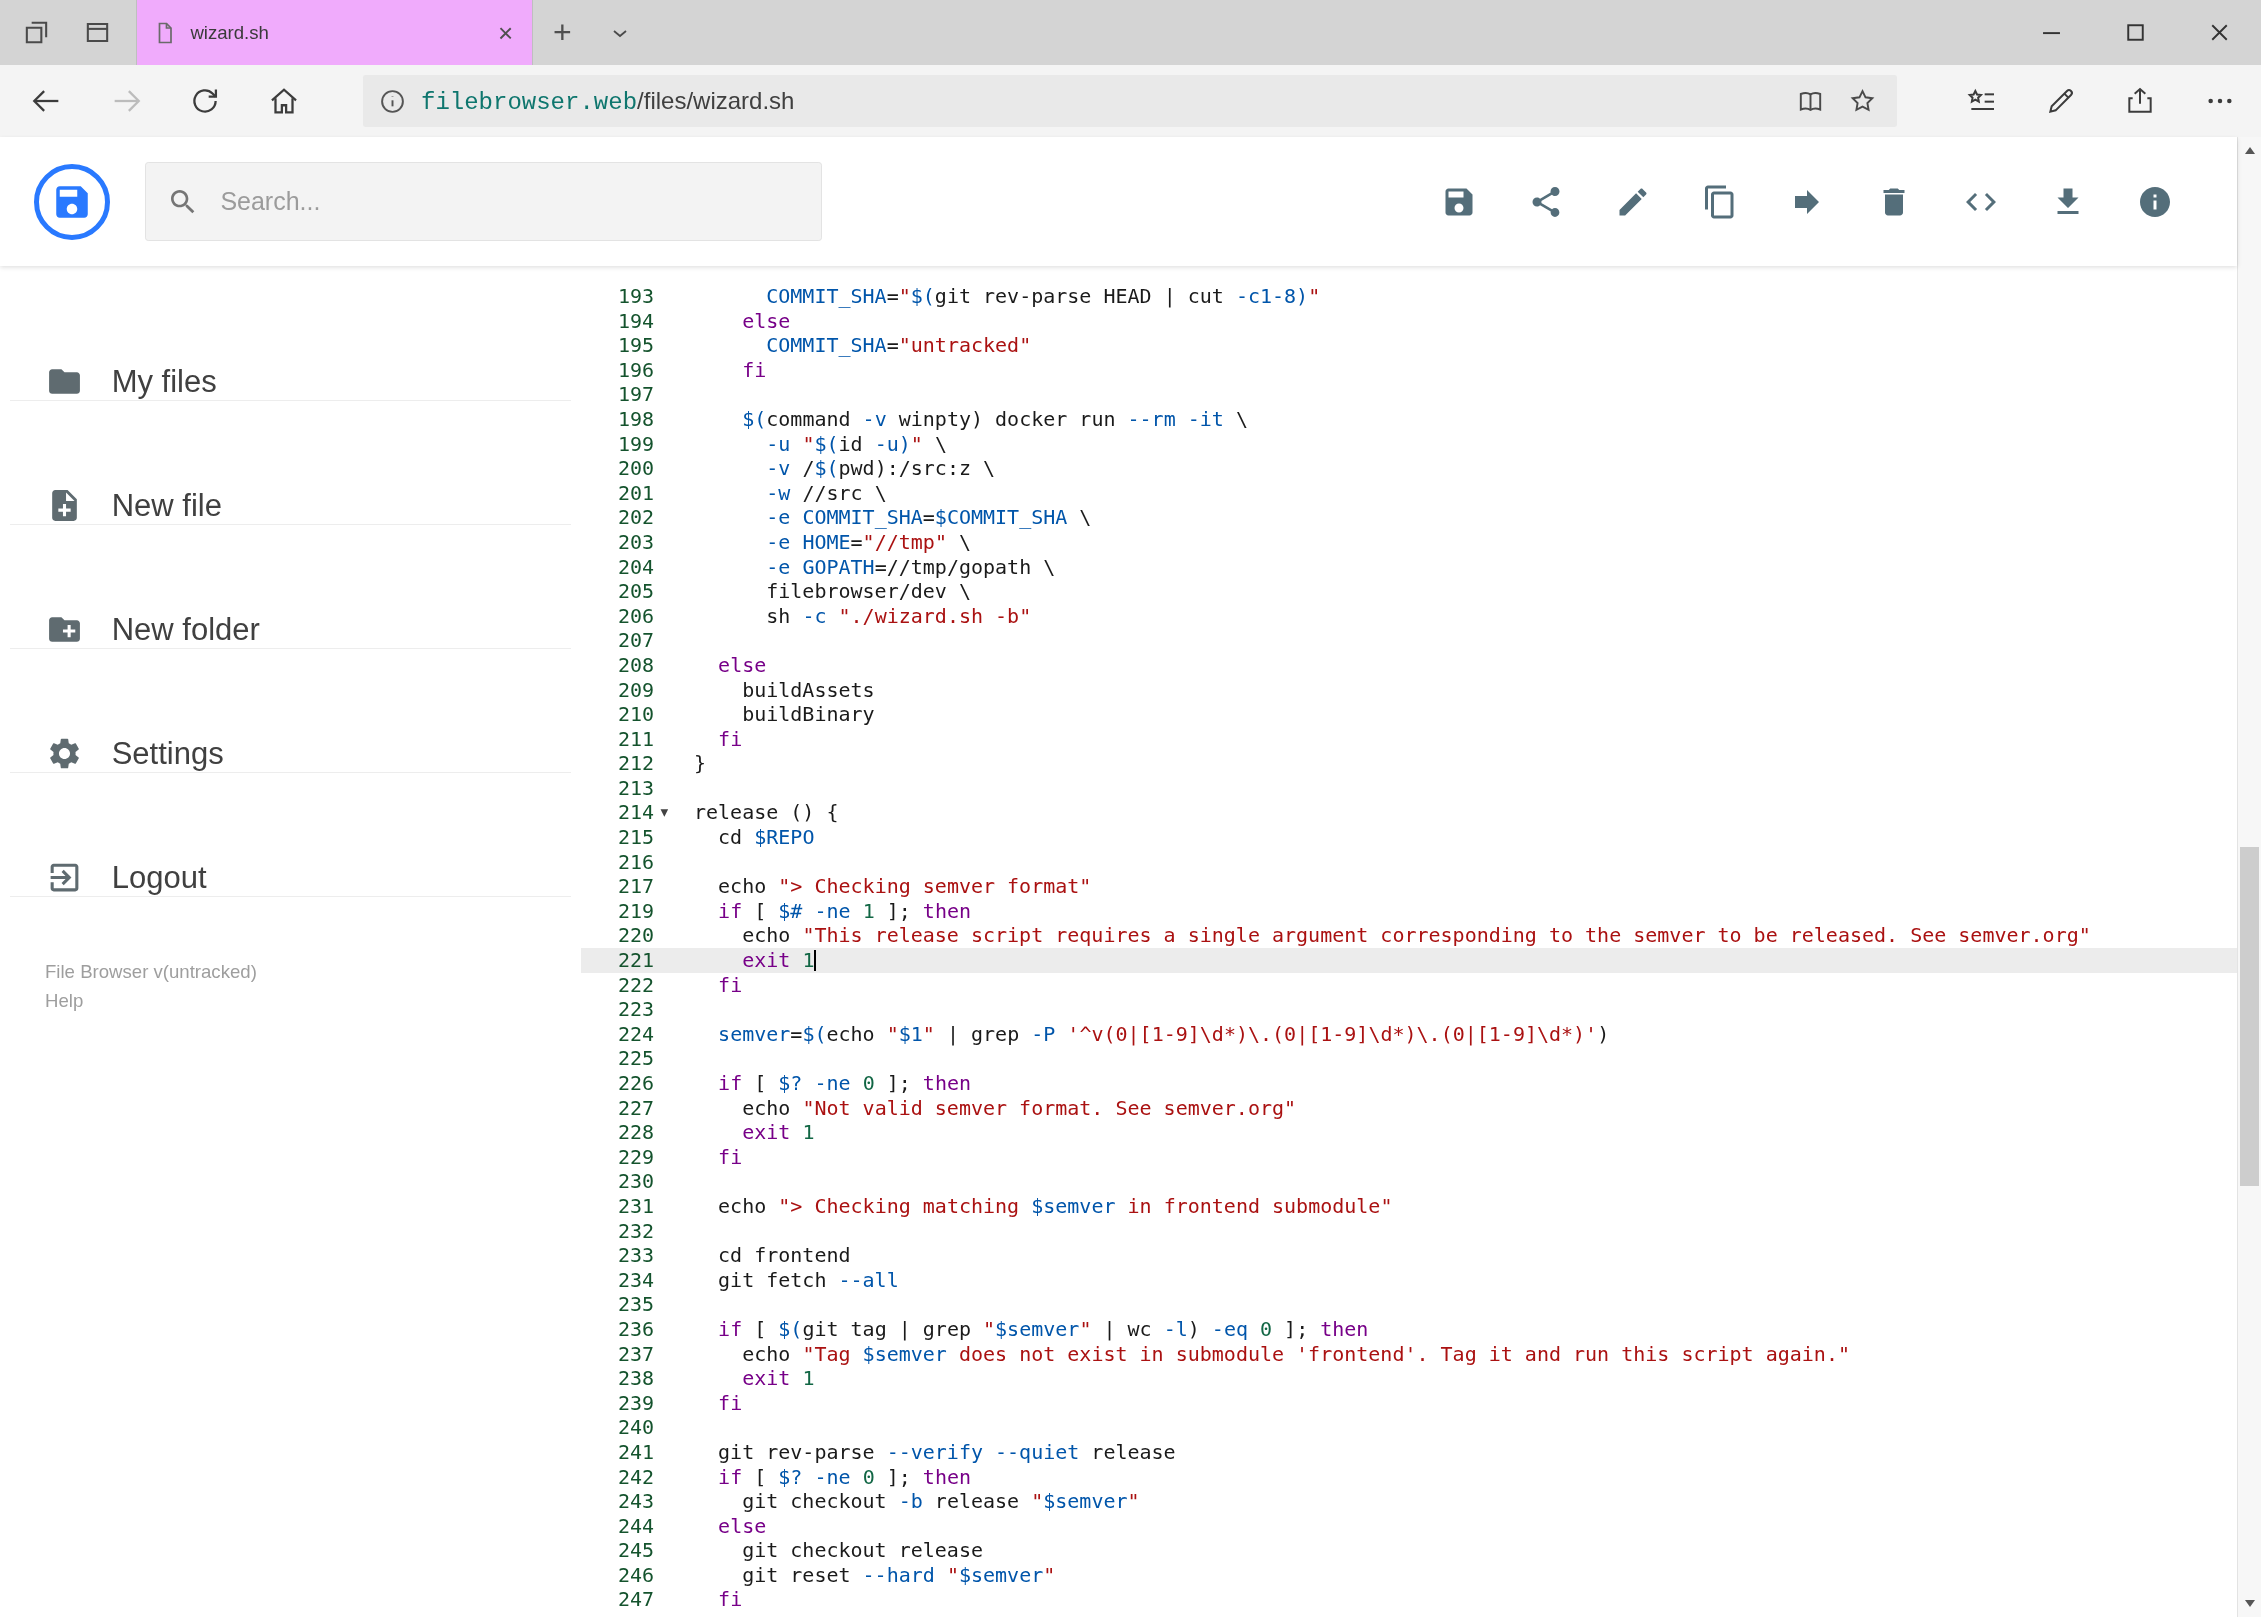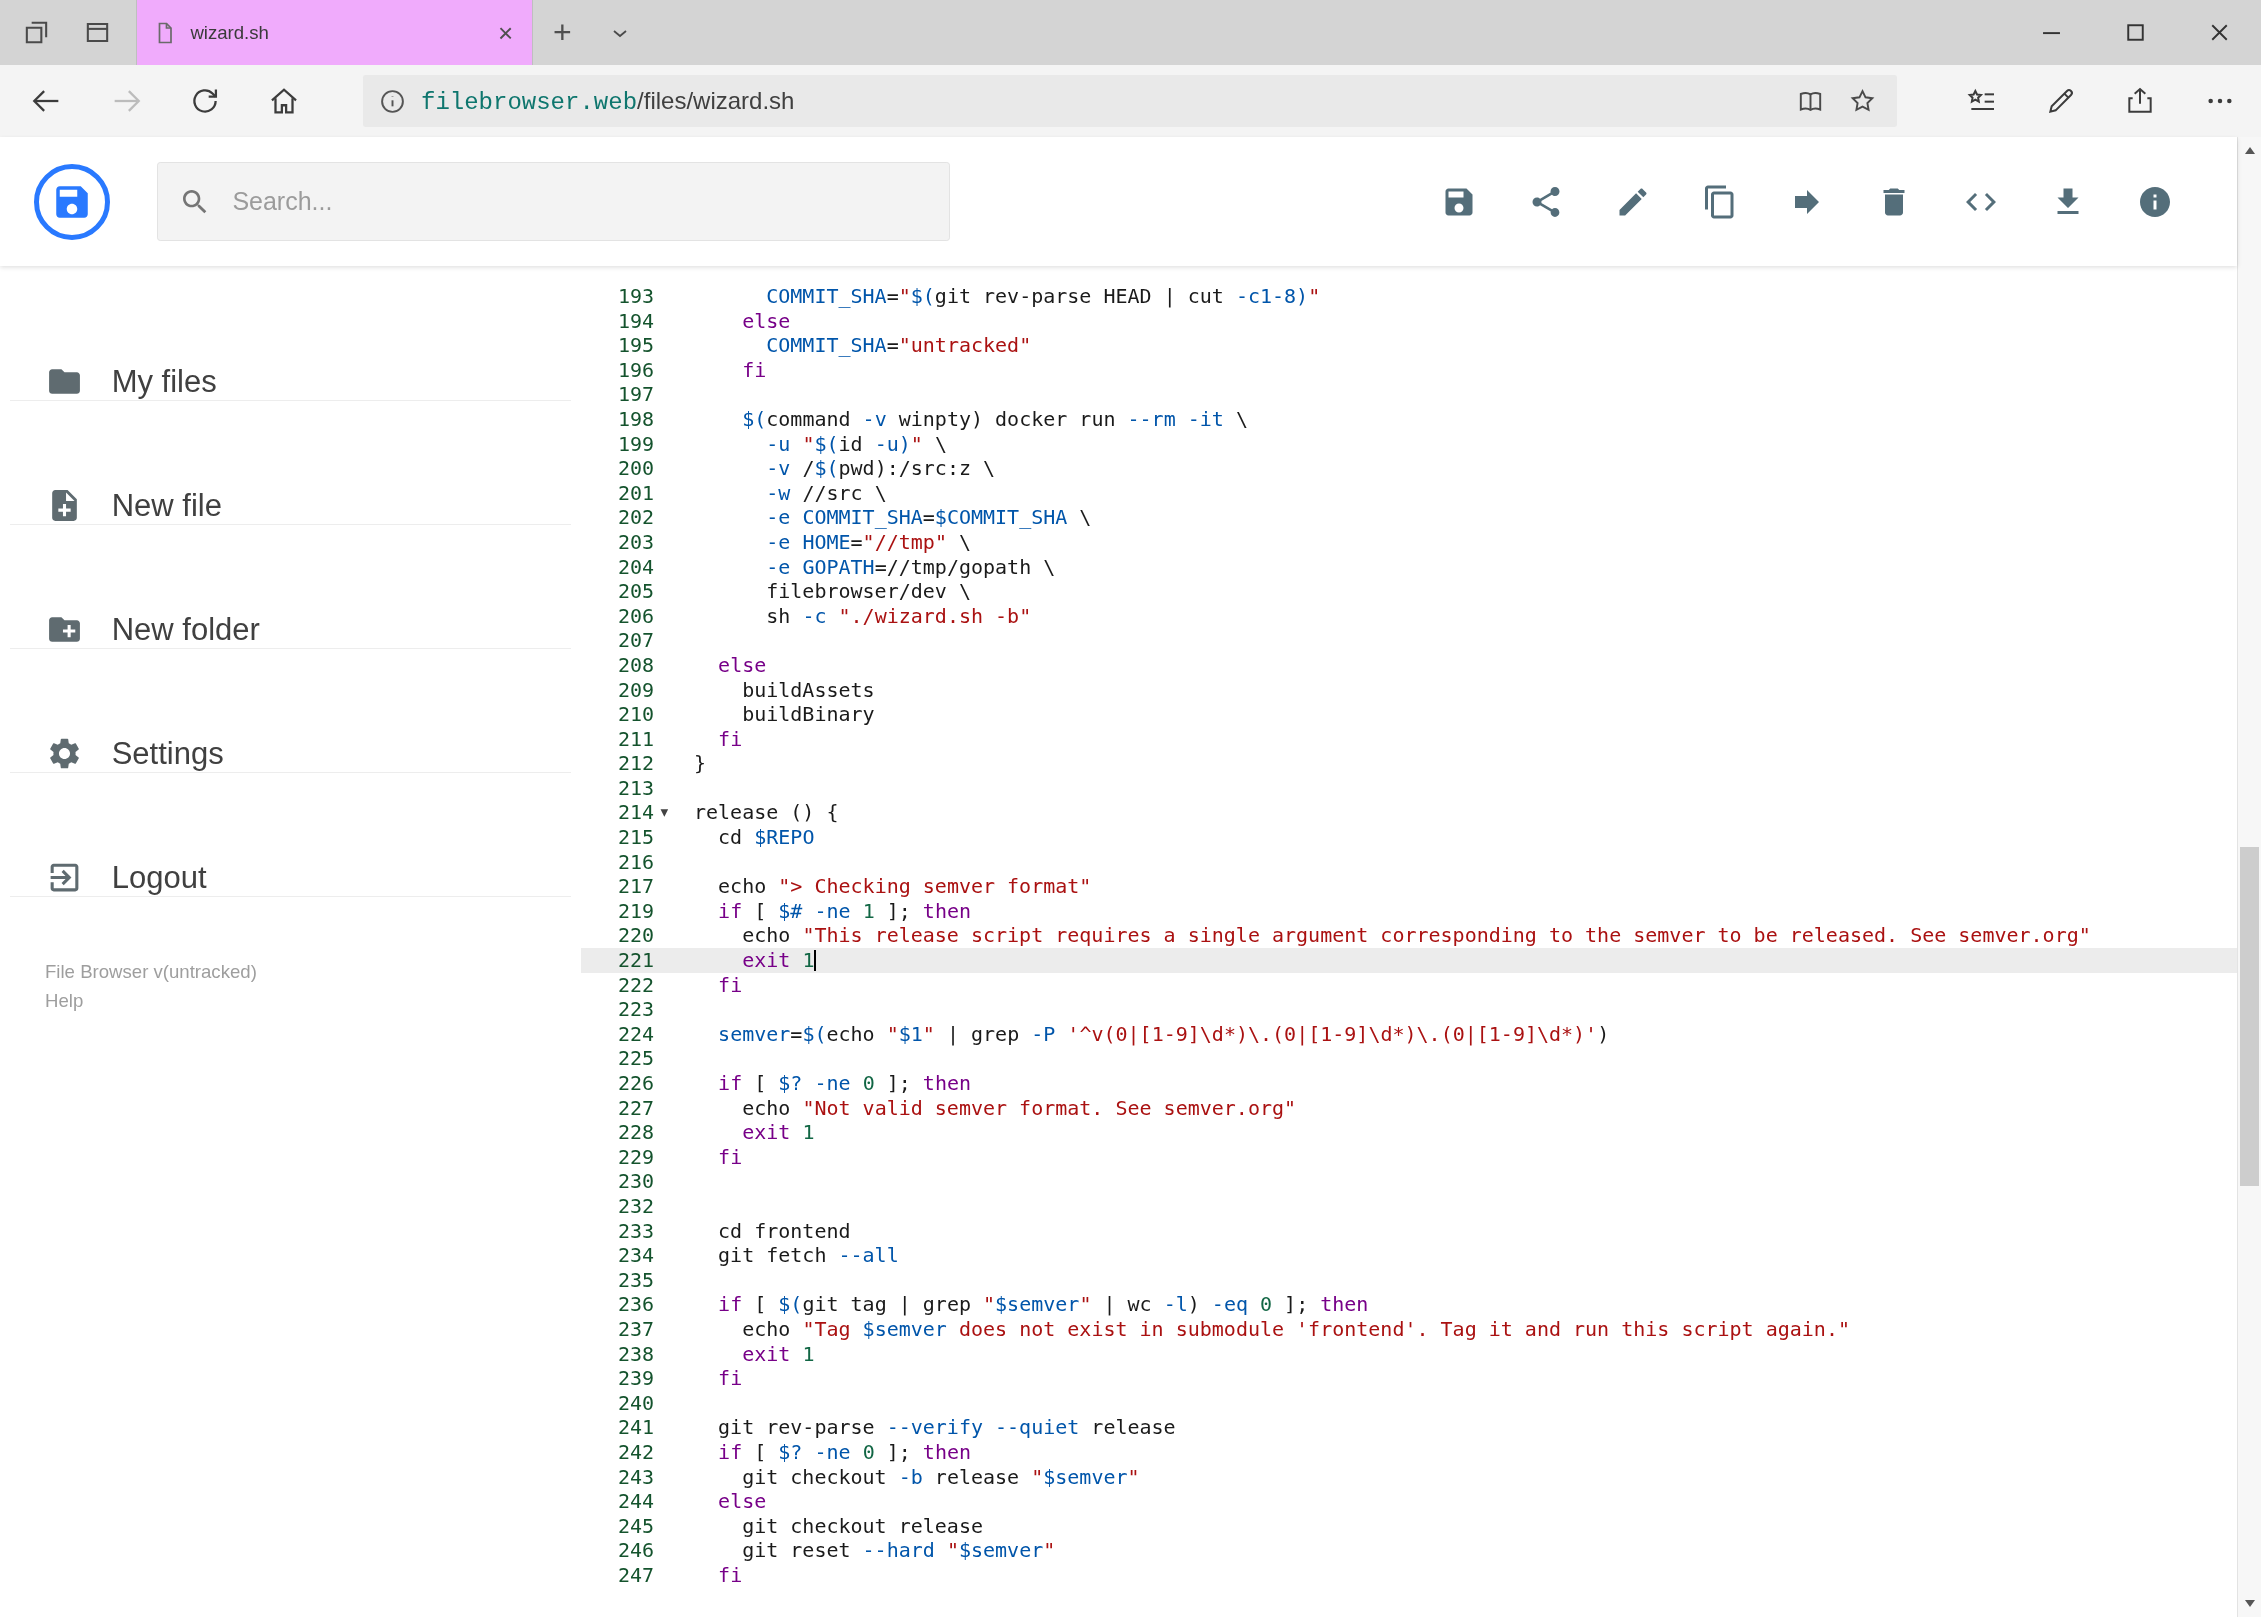--- a/index.html
+++ b/index.html
@@ -32,21 +32,21 @@
   .addr-path{color:#404040;}
   .addr-right{margin-left:auto;display:flex;align-items:center;gap:21px;padding-right:4.8px;}
   .chrome-right{display:flex;margin-left:auto;margin-right:11.3px;}
   .chrome-btn{width:60px;height:60px;display:flex;align-items:center;justify-content:center;margin-left:19.4px;}
   
   .page{position:absolute;top:137px;left:0;right:0;bottom:0;background:#fff;}
   .app-header{position:absolute;top:0;left:0;right:24px;height:129px;background:#fff;display:flex;
               align-items:center;box-shadow:0 1.6px 4.8px rgba(0,0,0,.14);z-index:5;}
   .logo{margin-left:34px;width:76px;height:76px;border-radius:50%;border:5.7px solid #2979ff;flex:none;
         display:flex;align-items:center;justify-content:center;background:#fff;}
-  .search{margin-left:47px;width:793px;height:79px;background:#f3f3f3;border:0.8px solid #e3e3e3;border-radius:3.2px;
+  .search{margin-left:35px;width:677px;height:79px;background:#f3f3f3;border:0.8px solid #e3e3e3;border-radius:3.2px;
           display:flex;align-items:center;flex:none;}
   .search svg{margin-left:21px;flex:none;}
   .search input{border:none;background:transparent;outline:none;font-size:25px;margin-left:19.4px;flex:1;
                 color:#333;font-family:"Liberation Sans",sans-serif;}
   .search input::placeholder{color:#9b9b9b;opacity:1;}
   .toolbar{margin-left:auto;margin-right:57px;display:flex;gap:37px;}
   .tool-btn{width:50px;height:50px;display:flex;align-items:center;justify-content:center;flex:none;}
   
   .app-body{position:absolute;top:129px;left:0;right:24px;bottom:0;display:flex;overflow:hidden;}
   .sidebar{width:581px;flex:none;padding-top:11.3px;position:relative;}
@@ -495,20 +495,25 @@
             <span class="g">229</span>
             <span class="f"></span>
             <span class="c">  <span class="t-kw">fi</span></span>
           </div>
           <div class="cl">
             <span class="g">230</span>
             <span class="f"></span>
             <span class="c"></span>
           </div>
           <div class="cl">
+            <span class="g">231</span>
+            <span class="f"></span>
+            <span class="c">  echo <span class="t-str">"</span><span class="t-str">&gt; Checking matching </span><span class="t-var">$semver</span><span class="t-str"> in frontend submodule</span><span class="t-str">"</span></span>
+          </div>
+          <div class="cl">
             <span class="g">232</span>
             <span class="f"></span>
             <span class="c"></span>
           </div>
           <div class="cl">
             <span class="g">233</span>
             <span class="f"></span>
             <span class="c">  cd frontend</span>
           </div>
           <div class="cl">

